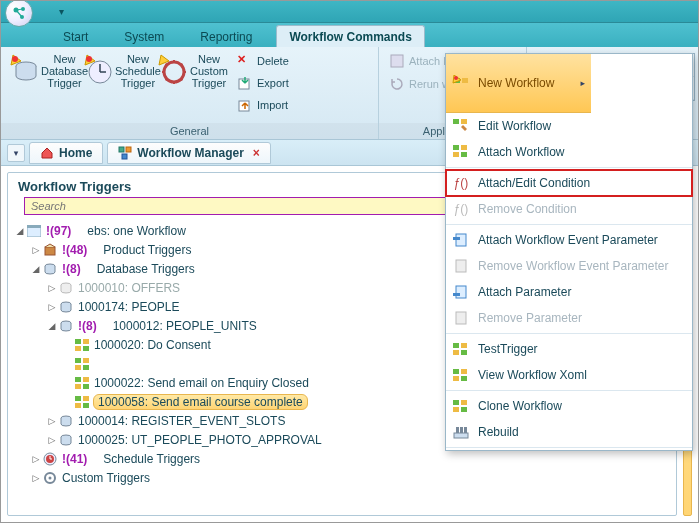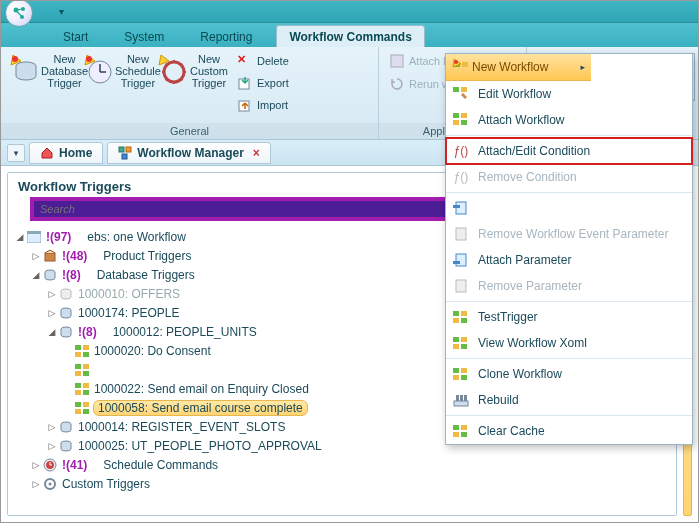--- a/index.html
+++ b/index.html
@@ -29,33 +29,33 @@
 
 .wstabs { height: 26px; background: linear-gradient(#d9eef8,#cce4f1); border-bottom: 1px solid #a9c6d6; display: flex; align-items: center; padding-left: 6px; gap: 4px; font-size: 12px; }
 .wstab { display: flex; align-items: center; gap: 5px; padding: 3px 10px; border: 1px solid #b0c9d8; border-radius: 3px 3px 0 0; background: linear-gradient(#fdfdfd,#eef6fb); color: #1b4a5a; cursor: pointer; }
 .wstab .close { color: #c33; font-weight: bold; margin-left: 4px; }
 .wsbtn { width: 18px; height: 18px; border: 1px solid #b0c9d8; background: #f0f7fb; border-radius: 2px; display:flex;align-items:center;justify-content:center;font-size:9px;color:#346; }
 
 
 .main { display: flex; height: calc(523px - 22px - 24px - 93px - 26px - 2px); }
 .panel { flex: 1; border: 1px solid #b0c9d8; margin: 6px; border-radius: 2px; display: flex; flex-direction: column; min-width: 0; }
 .panel-title { font-size: 13px; font-weight: bold; color: #1b4a5a; padding: 6px 10px 3px; }
-.search { margin: 0 22px 4px; border: 4px solid #a21caf; padding: 2px 6px; font-size: 11px; color: #888; font-style: italic; background: #4c1d95; }
+.search { margin: 0 16px 4px; border: 1px solid #a21caf; padding: 2px 6px; font-size: 11px; color: #888; font-style: italic; background: #fef9c3; }
 
 .tree { flex: 1; overflow: auto; font-size: 12px; color: #1b4a5a; padding: 2px 0 6px; }
 .node { display: flex; align-items: center; height: 19px; white-space: nowrap; cursor: pointer; }
 .expander { width: 12px; text-align: center; font-size: 9px; color: #666; }
 .cnt { color: #a21caf; font-weight: bold; margin-right: 16px; }
 .sel { background: linear-gradient(#ffe9a6,#ffd574); border: 1px solid #e8b64e; border-radius: 6px; padding: 0 4px; margin-left: -1px; }
 .nic { width: 16px; height: 16px; margin-right: 4px; display:inline-flex;align-items:center;justify-content:center; }
 
 
 .menu { position: absolute; top: 52px; left: 444px; width: 248px; background: #fff; border: 1px solid #9ab7c8; box-shadow: 2px 3px 8px rgba(0,0,0,0.25); z-index: 50; }
 .menu-head-row { display: flex; }
-.menu-head { flex:1; display: flex; align-items: center; gap: 2px; padding: 5px 6px;  font-size: 12px; }
+.menu-head { flex:1; display: flex; align-items: center; gap: 8px; padding: 21px 6px;  font-size: 12px; }
 .menu-head.orange { background: linear-gradient(#ffe2a0,#ffc754); border-bottom: 1px solid #e8b64e; color: #7a4b00; }
 .menu-outside { position: absolute; top: 52px; left: 590px; width:104px; z-index:40; border:1px solid #9ab7c8; background:#eaf4fa; }
 .menu-outside .row { display:flex;align-items:center;gap:5px;padding:4px 6px;font-size:12px;color:#1b4a5a;border-bottom:1px solid #cfe1ec;}
 .menu-item { display: flex; align-items: center; gap: 8px; padding: 5px 8px 5px 6px; font-size: 12px; color: #1b4a5a; cursor: pointer; }
 .menu-item.disabled { color: #a8b6bf; }
 .menu-sep { height: 1px; background: #dbe7ef; margin: 2px 0; }
 .menu-item.hl { outline: 2px solid #d41f1f; outline-offset: -1px; }
 .mic { width: 18px; height: 16px; display:inline-flex;align-items:center;justify-content:center;font-size:12px; }
 .arrow-r { margin-left:auto; font-size:9px; color:#346; }
 
@@ -333,21 +333,21 @@
       <div class="node" style="padding-left:22px">
           <span class="expander">▷</span>
           <span class="nic">
             <svg width="14" height="14">
               <circle cx="7" cy="7" r="6" fill="#eef" stroke="#789"></circle>
               <circle cx="7" cy="7" r="4" fill="#c44"></circle>
               <path d="M7 7V4M7 7h2" stroke="#fff"></path>
             </svg>
           </span>
           <span class="cnt">!(41)</span>
-          <span>Schedule Commands</span>
+          <span>Schedule Triggers</span>
         </div>
       <div class="node" style="padding-left:22px">
           <span class="expander">▷</span>
           <span class="nic">
             <svg width="14" height="14">
               <circle cx="7" cy="7" r="5" fill="none" stroke="#789" stroke-width="2"></circle>
               <circle cx="7" cy="7" r="1.5" fill="#789"></circle>
             </svg>
           </span>
           <span>Custom Triggers</span>
@@ -426,20 +426,21 @@
       <span>Remove Condition</span>
     </div>
   <div class="menu-sep"></div>
   <div class="menu-item">
       <span class="mic">
         <svg width="16" height="14">
           <rect x="3" y="1" width="10" height="12" fill="#def" stroke="#48c"></rect>
           <rect x="0" y="4" width="7" height="3" fill="#48c"></rect>
         </svg>
       </span>
+      <span>Attach Workflow Event Parameter</span>
     </div>
   <div class="menu-item disabled">
       <span class="mic">
         <svg width="16" height="14">
           <rect x="3" y="1" width="10" height="12" fill="#eee" stroke="#bbb"></rect>
         </svg>
       </span>
       <span>Remove Workflow Event Parameter</span>
     </div>
   <div class="menu-item">
@@ -499,24 +500,13 @@
         <svg width="16" height="14">
           <rect x="1" y="8" width="14" height="5" fill="#cde" stroke="#789"></rect>
           <rect x="3" y="2" width="3" height="6" fill="#789"></rect>
           <rect x="7" y="2" width="3" height="6" fill="#789"></rect>
           <rect x="11" y="2" width="3" height="6" fill="#789"></rect>
         </svg>
       </span>
       <span>Rebuild</span>
     </div>
   <div class="menu-sep"></div>
-  <div class="menu-item">
-      <span class="mic">
-        <svg width="16" height="12">
-          <rect x="0" y="0" width="6" height="5" fill="#6b4"></rect>
-          <rect x="8" y="0" width="6" height="5" fill="#eb4"></rect>
-          <rect x="0" y="7" width="6" height="5" fill="#eb4"></rect>
-          <rect x="8" y="7" width="6" height="5" fill="#6b4"></rect>
-        </svg>
-      </span>
-      <span>Clear Cache</span>
-    </div>
 </div>
 
 </body></html>

